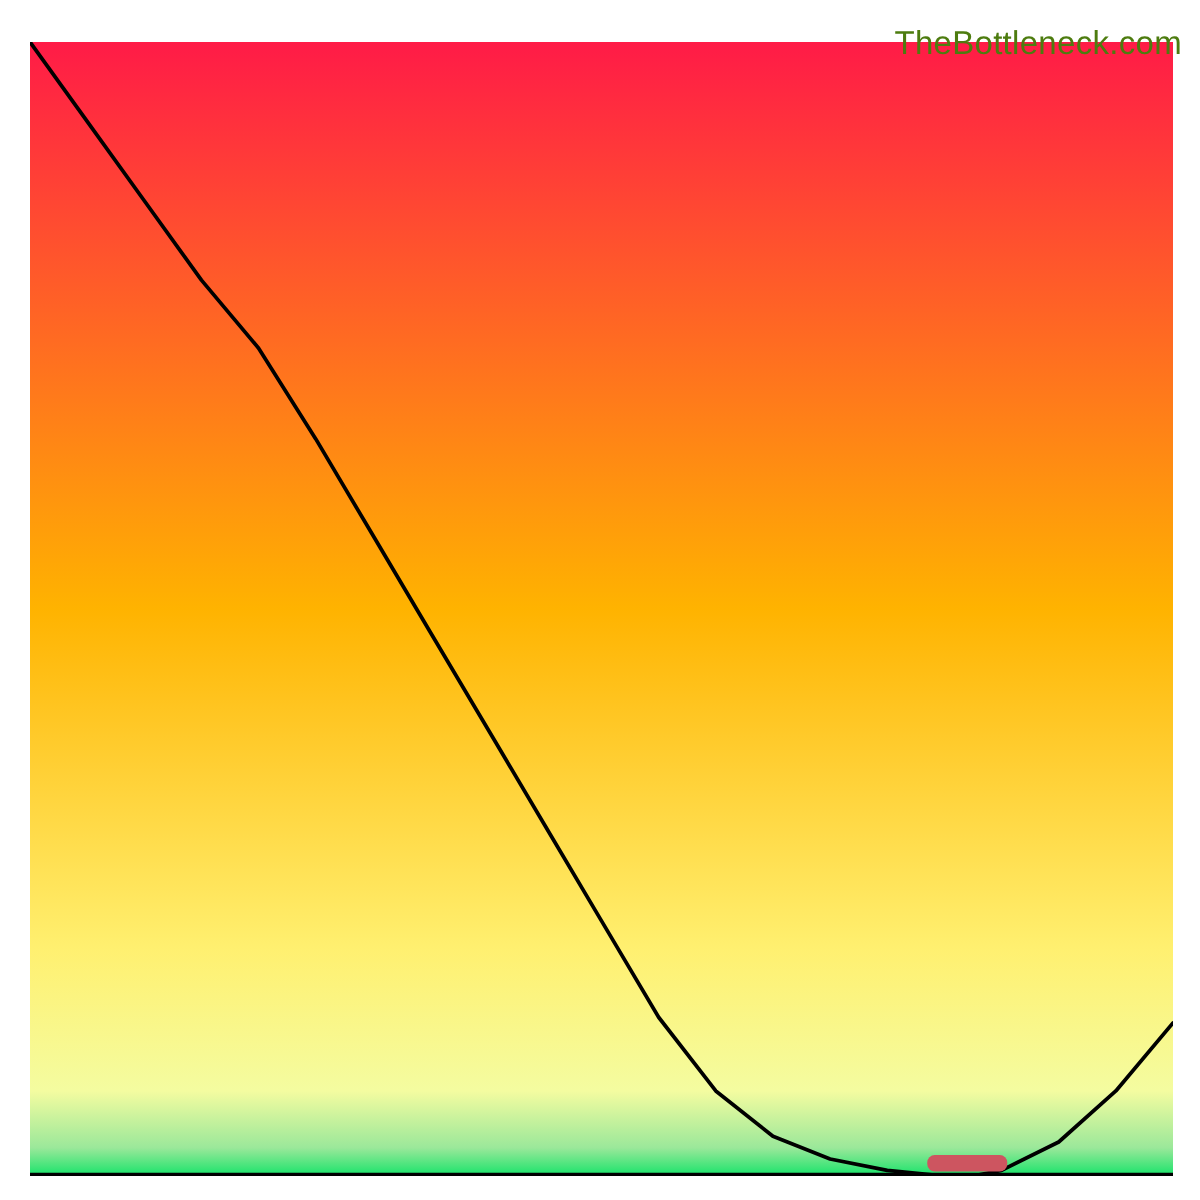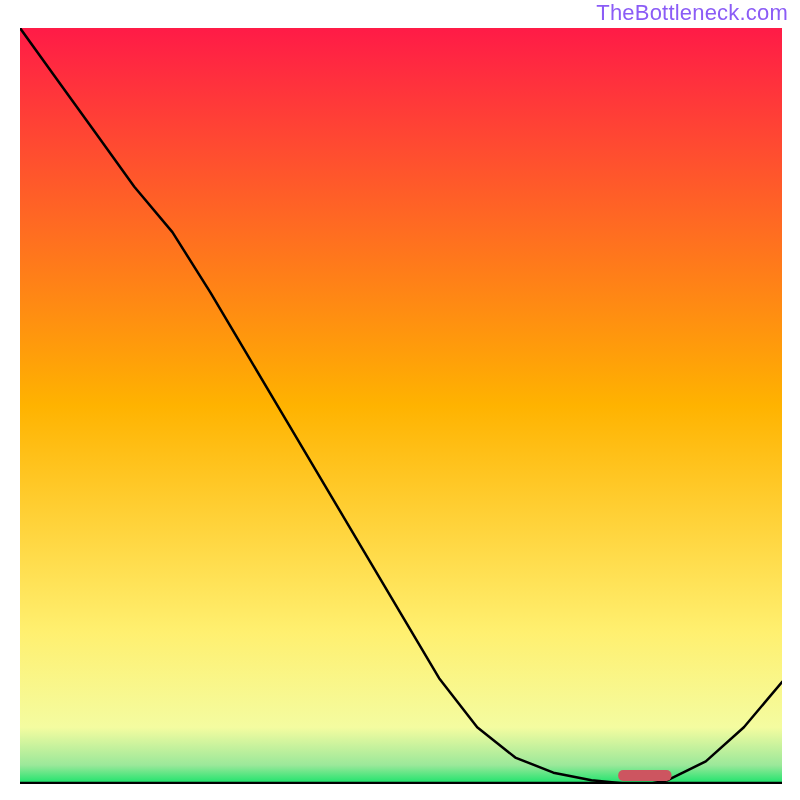--- a/index.html
+++ b/index.html
@@ -11,23 +11,23 @@
     font-family: Arial, Helvetica, sans-serif;
     background: #ffffff;
   }
   .chart-container {
     position: relative;
     width: 800px;
     height: 800px;
   }
   .watermark {
     position: absolute;
-    top: 0;
+    top: 16px;
     right: 12px;
-    color: #8b5cf6;
+    color: #4d7c0f;
     font-size: 22px;
     font-weight: 500;
     letter-spacing: 0.2px;
     z-index: 20;
   }
   .plot-area {
     position: absolute;
     left: 20px;
     top: 28px;
     width: 762px;

